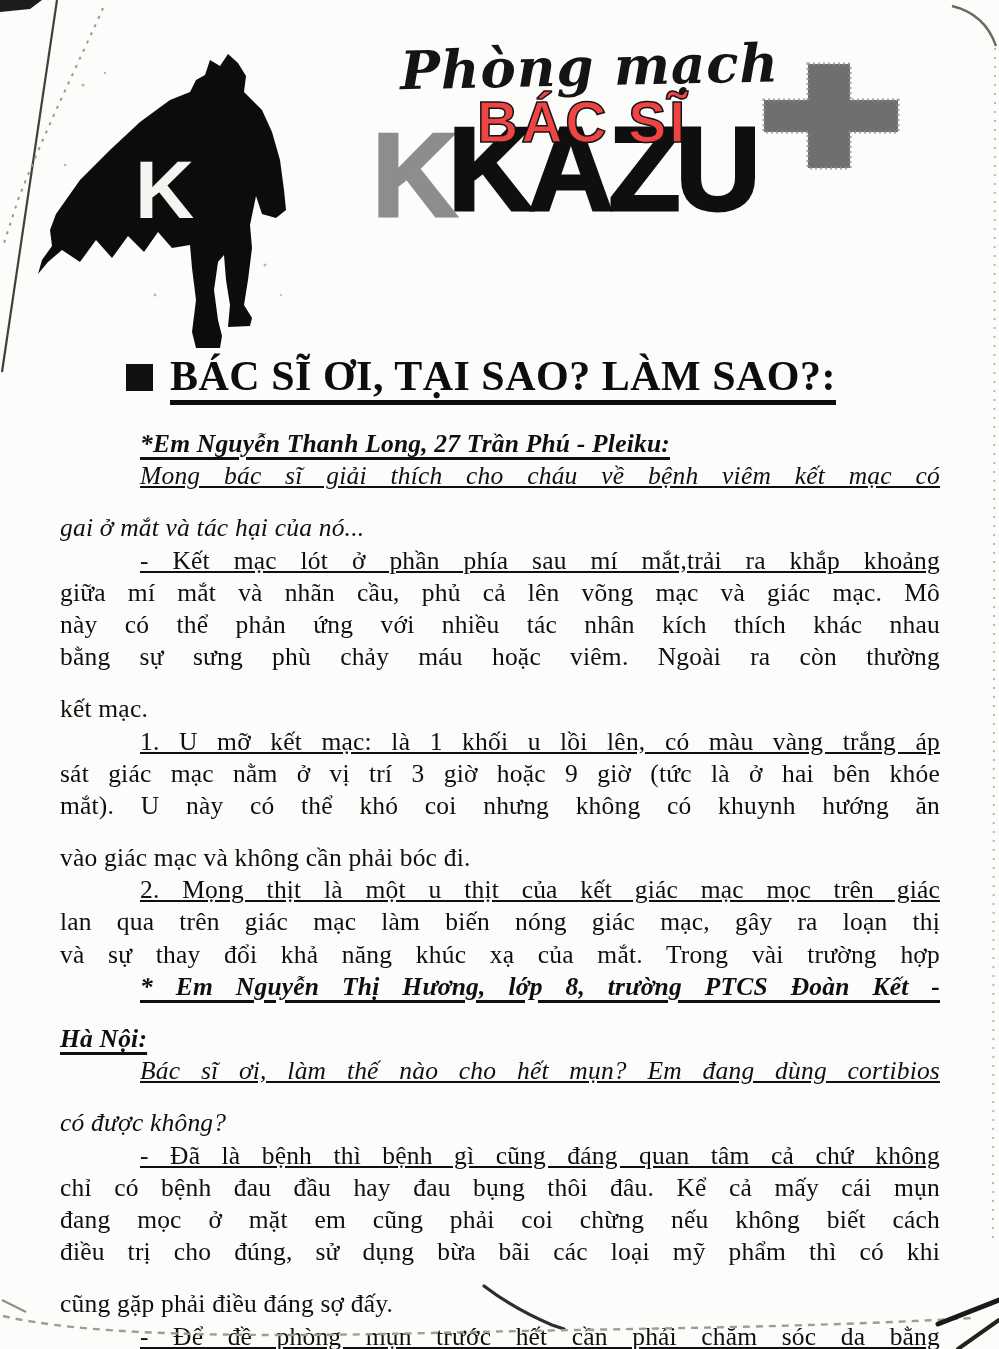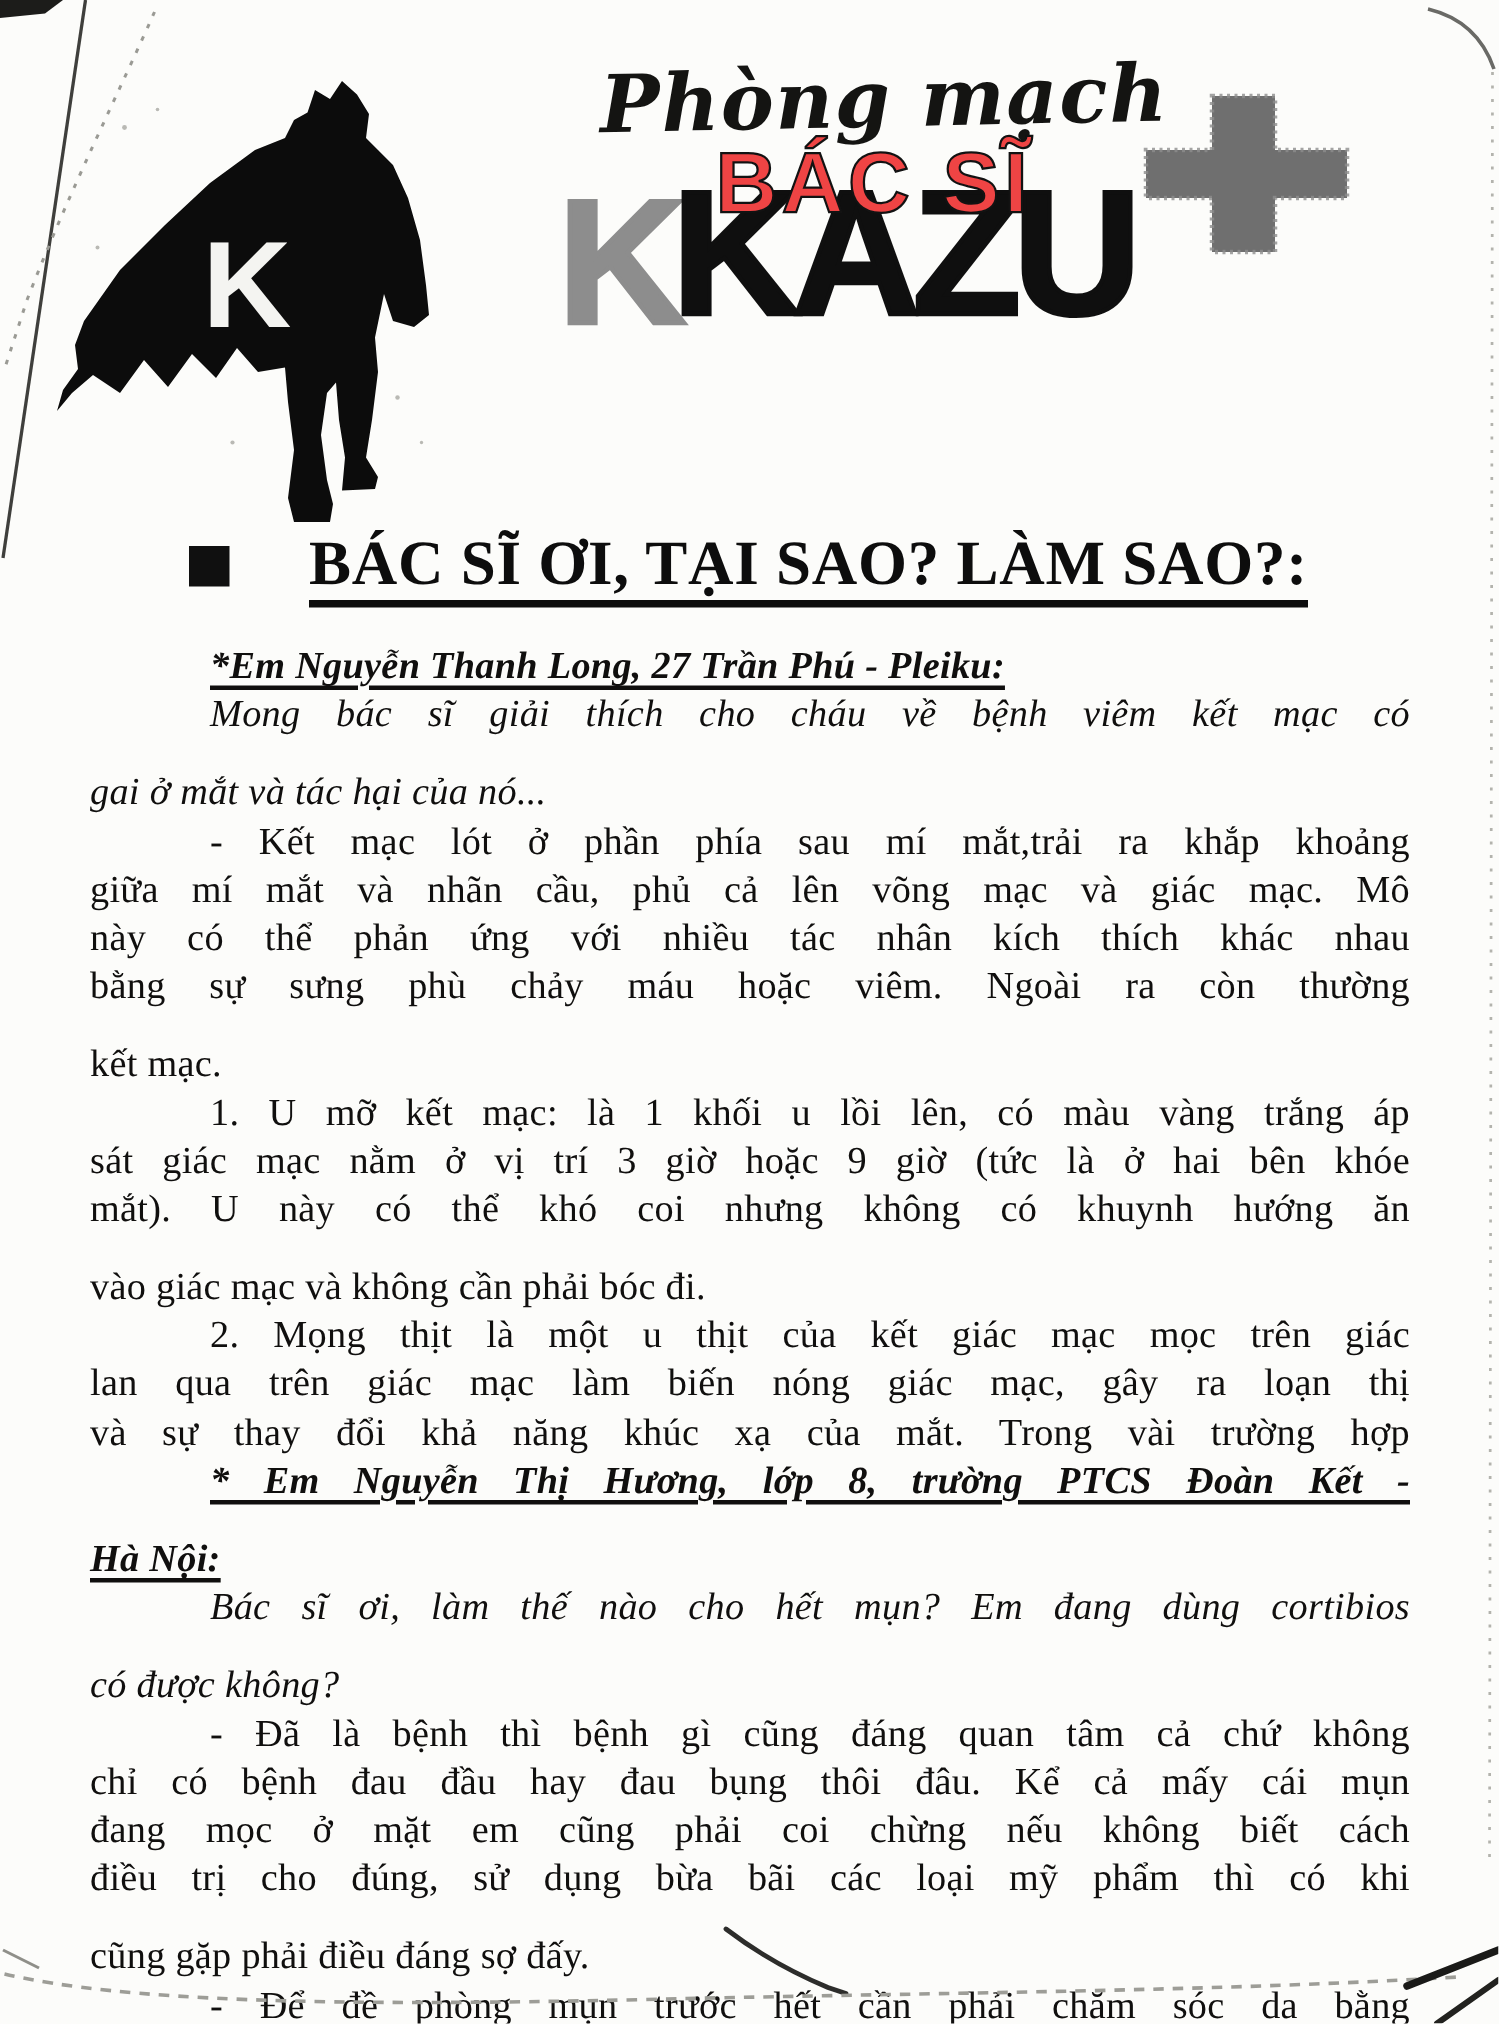--- a/index.html
+++ b/index.html
@@ -42,34 +42,34 @@
 
   
   .heading{position:absolute;left:126px;top:354px;display:flex;align-items:flex-start;}
   .heading-bullet{
     display:inline-block;width:27px;height:27px;background:#101010;
     margin:10px 17px 0 0;flex:none;
   }
   .heading-text{
     font-family:"Liberation Serif", serif;font-weight:bold;font-size:42px;
     line-height:1.05;color:#0d0d0d;letter-spacing:0.5px;white-space:nowrap;
-    border-bottom:5px solid #0d0d0d;padding-bottom:2px;margin-left:36px;
+    border-bottom:5px solid #0d0d0d;padding-bottom:2px;
   }
 
   
   .article{
     position:absolute;left:60px;top:408px;width:880px;
     font-size:25.5px;color:#100f0e;letter-spacing:0.2px;
   }
   .line{
     height:32.2px;line-height:32.2px;
     text-align:justify;text-align-last:justify;
     white-space:normal;overflow:visible;
   }
-  .line.first{text-indent:80px;}
+  .line.first{text-indent:80px;text-decoration:underline;}
   .line.last{text-align-last:left;margin-top:20px;}
   .para.qname .line{
     font-weight:bold;font-style:italic;
     text-decoration:underline;text-decoration-thickness:2.5px;text-underline-offset:5px;
   }
   .para.qtext .line{font-style:italic;}
 
   
   .artifacts{position:absolute;inset:0;pointer-events:none;}
 </style>

